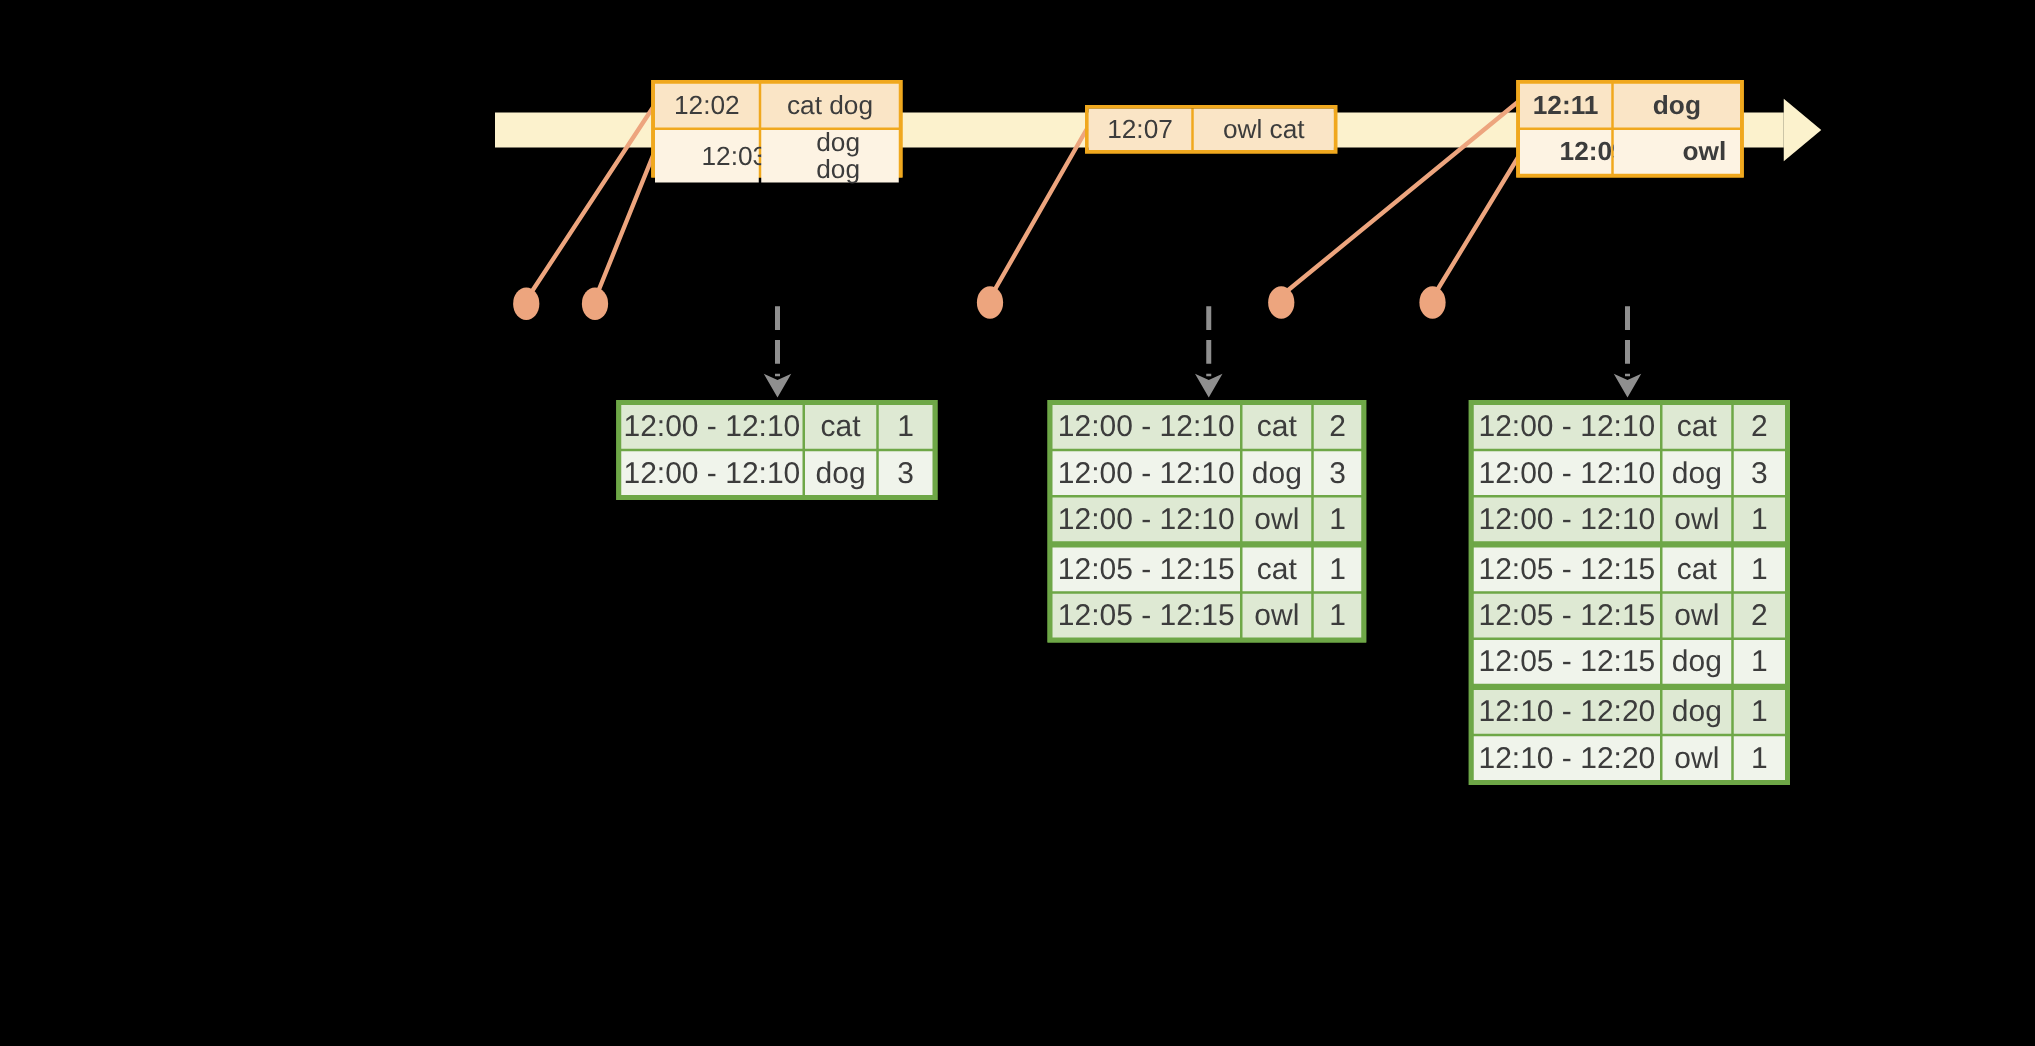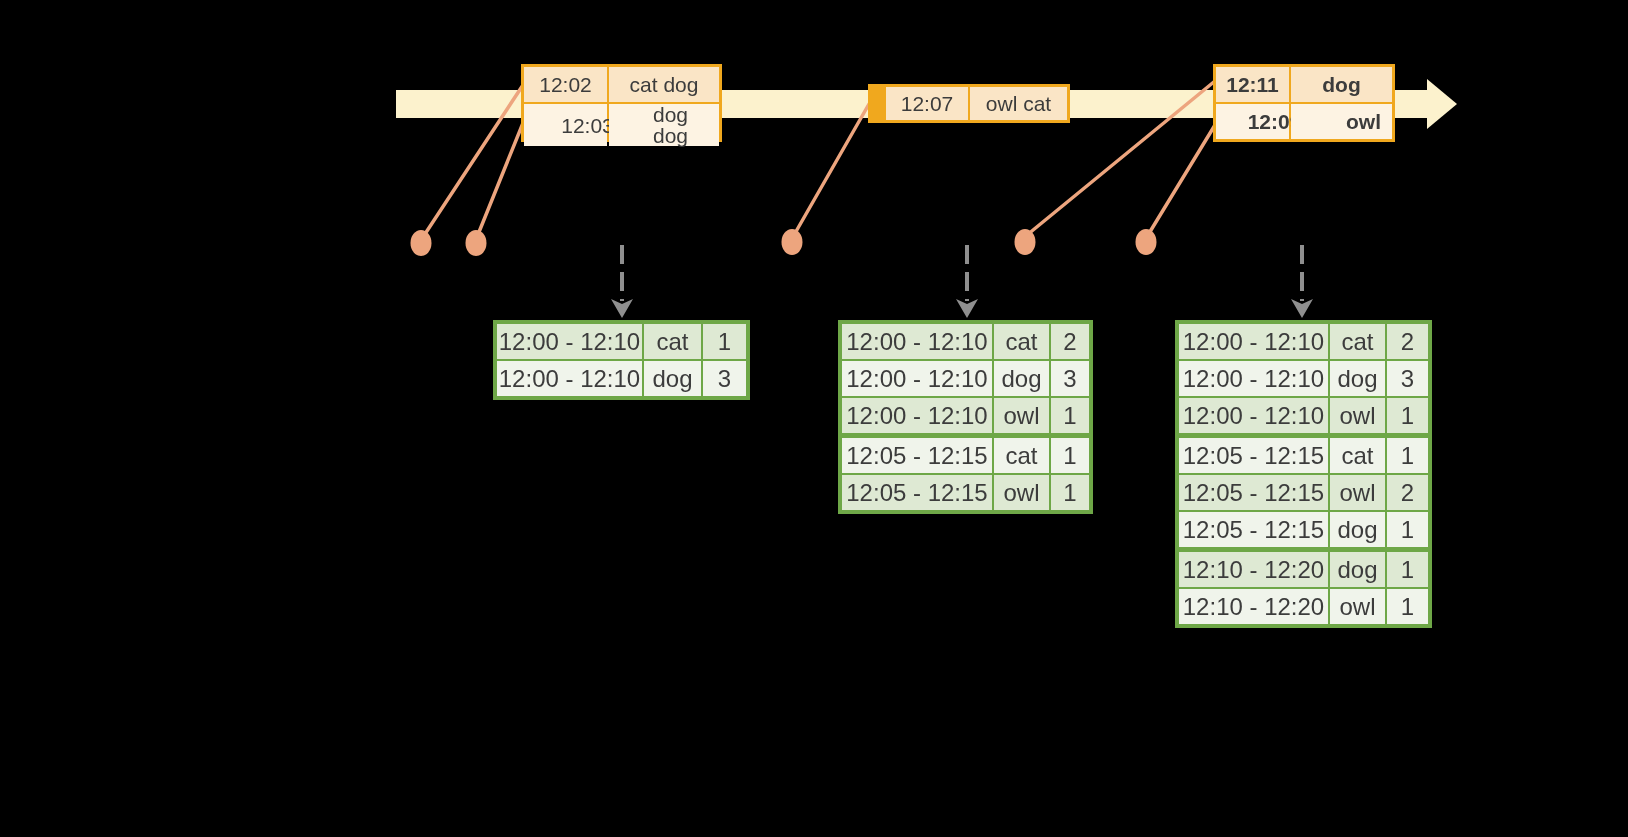--- a/index.html
+++ b/index.html
@@ -21,21 +21,21 @@
     border:3px solid var(--event-border,#F0A81E);
     background:var(--event-border,#F0A81E);
     box-sizing:border-box;
   }
   .e-row{
     display:grid;column-gap:2px;height:35px;
     background:var(--event-border,#F0A81E);
     border-top:2px solid var(--event-border,#F0A81E);
   }
   .e-row:first-child{border-top:0;}
-  .et-1 .e-row{height:33px;margin-left:15px;}
+  .et-1 .e-row{height:33px;}
   .et-0 .e-row{grid-template-columns:83px 1fr;}
   .et-1 .e-row{grid-template-columns:82px 1fr;}
   .et-2 .e-row{grid-template-columns:73px 1fr;font-weight:bold;}
   .e-row .cell{background:var(--event-row-dark,#FAE5C6);}
   .e-row.alt .cell{background:var(--event-row-light,#FDF3E3);padding-left:44px;}
   .event-table .cell{
     display:flex;align-items:center;justify-content:center;
     font-size:21px;line-height:1;
   }
 

